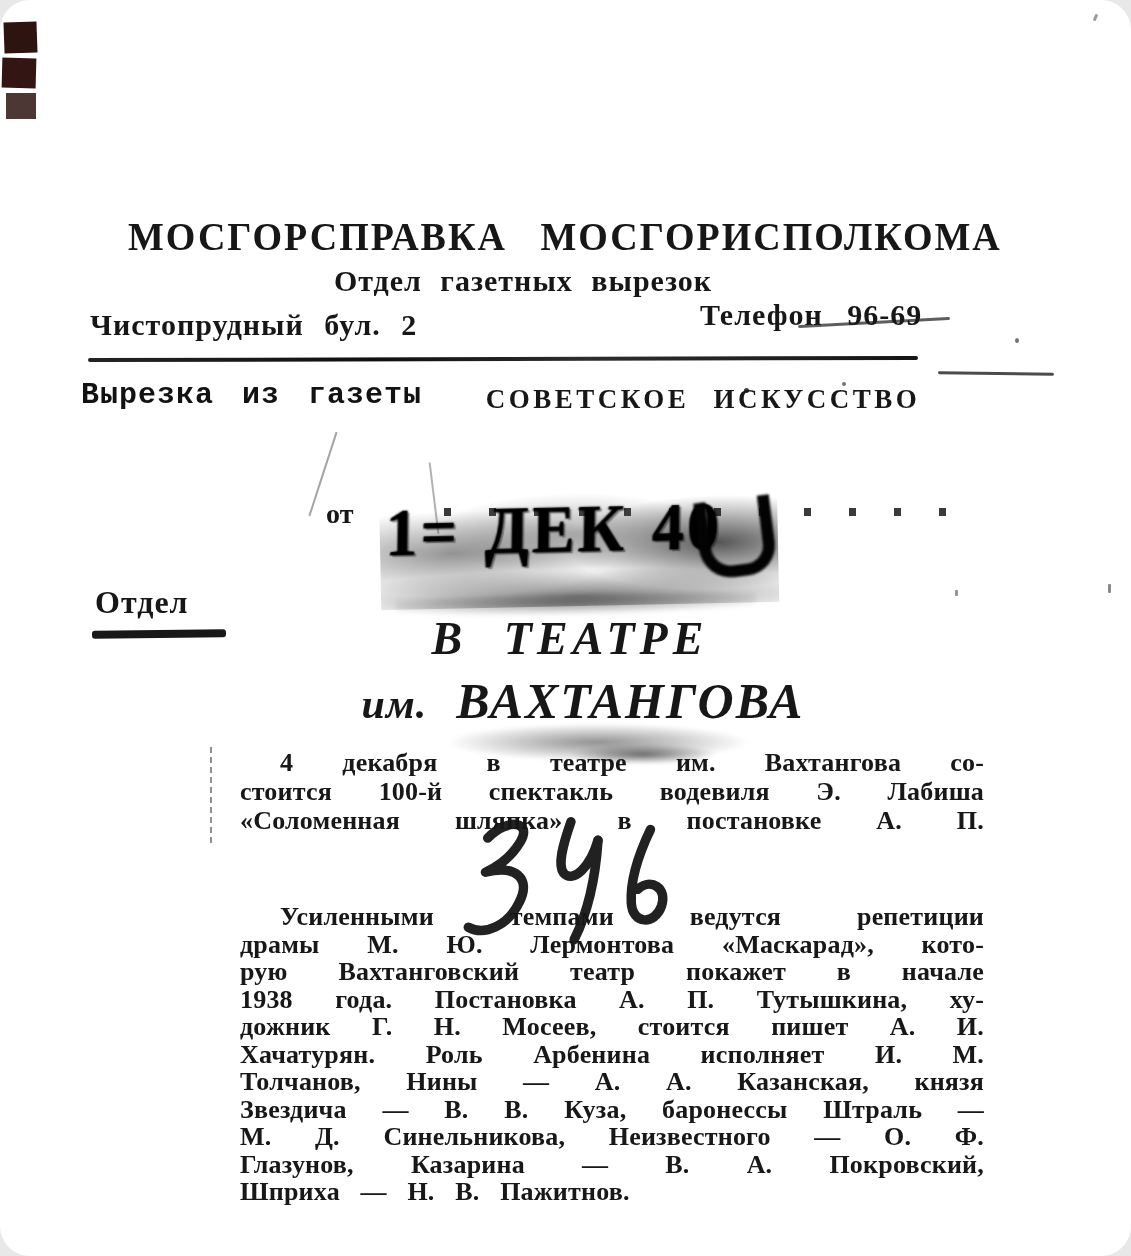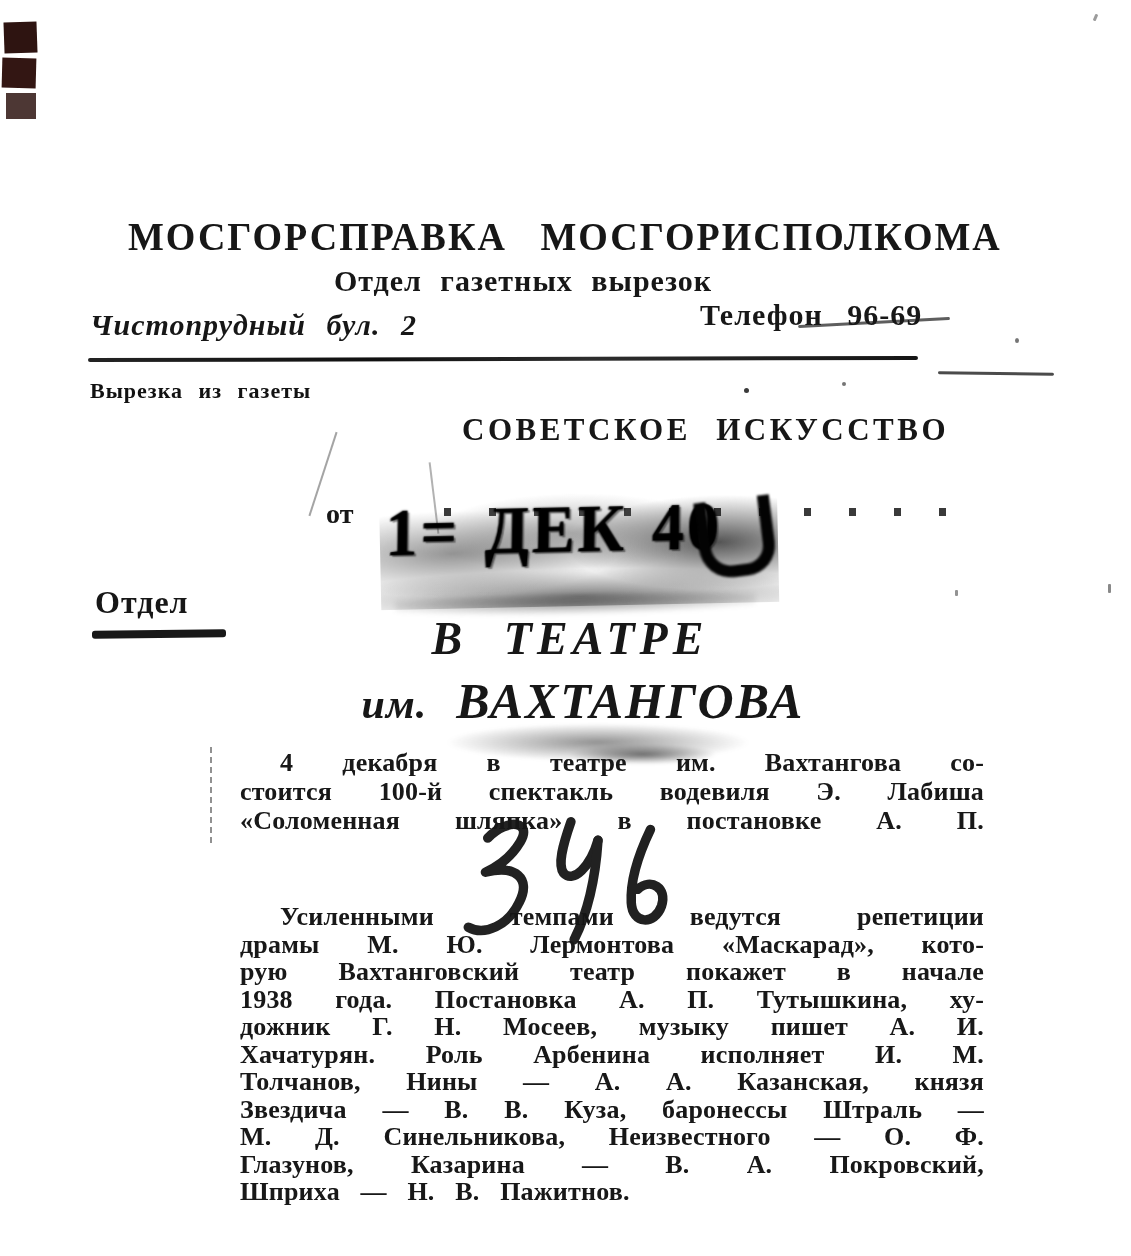--- a/index.html
+++ b/index.html
@@ -1,32 +1,32 @@
 <!DOCTYPE html>
 <html><head>
 <meta charset="utf-8">
 <style>
   html,body{margin:0;padding:0;background:#e8e8e8;}
   #page{position:relative;width:1131px;height:1256px;background:#ffffff;overflow:hidden;
-        font-family:"Liberation Serif","DejaVu Serif",serif;color:#1c1c1c;}
+        font-family:"Liberation Serif","DejaVu Serif",serif;color:#1c1c1c;border-radius:30px;}
   .abs{position:absolute;}
   .ink{font-weight:700;color:#1c1c1c;filter:blur(0.3px) contrast(1.05);}
   .nowrap{white-space:nowrap;}
   .ctr{text-align:center;}
   
   .org{left:128px;top:214px;width:796px;font-size:38px;letter-spacing:2px;word-spacing:22px;transform:scaleY(1.04);}
   .dept{left:298px;top:264px;width:450px;font-size:30px;letter-spacing:1px;word-spacing:10px;}
-  .addr{left:90px;top:308px;font-size:30px;letter-spacing:1px;word-spacing:12px;font-style:italic;}
+  .addr{left:90px;top:308px;font-size:30px;letter-spacing:1px;word-spacing:12px;}
   .phone{left:700px;top:298px;font-size:30px;letter-spacing:1px;word-spacing:16px;}
   .rule1{left:88px;top:357px;width:830px;height:4px;background:linear-gradient(90deg,#232323,#101010 35%,#2d2d2d 60%,#151515);
          transform:rotate(-0.15deg);border-radius:2px;}
   .rule2{left:938px;top:372px;width:116px;height:3px;background:#2b2b2b;opacity:.85;transform:rotate(0.8deg);border-radius:2px;}
   .strike{left:798px;top:321px;width:152px;height:3px;background:#191919;opacity:.7;transform:rotate(-3deg);border-radius:2px;}
-  .cliplabel{left:90px;top:378px;font-size:22px;letter-spacing:1px;word-spacing:9px;filter:blur(0.45px) contrast(1.1);}
-  .paper{left:462px;top:412px;width:482px;font-size:31px;letter-spacing:3.5px;word-spacing:14px;}
+  .cliplabel{left:81px;top:378px;font-size:30px;letter-spacing:1px;word-spacing:9px;filter:blur(0.45px) contrast(1.1);font-family:Liberation Mono, monospace;}
+  .paper{left:462px;top:384px;width:482px;font-size:27px;letter-spacing:3.5px;word-spacing:14px;}
   
   .fromlbl{left:326px;top:498px;font-size:28px;}
   .dots{left:444px;top:508px;width:504px;height:8px;z-index:1;
         background:repeating-linear-gradient(90deg,#242424 0 7px,transparent 7px 45px);opacity:.9;}
   .stamp{left:380px;top:484px;width:398px;height:122px;z-index:2;transform:rotate(-1.2deg);
          background:
           radial-gradient(ellipse 60% 50% at 18% 55%, rgba(70,70,70,.55), transparent 70%),
           radial-gradient(ellipse 50% 45% at 48% 40%, rgba(90,90,90,.45), transparent 72%),
           radial-gradient(ellipse 55% 55% at 85% 50%, rgba(40,40,40,.75), transparent 70%),
           radial-gradient(ellipse 90% 30% at 50% 92%, rgba(55,55,55,.6), transparent 75%);
@@ -134,21 +134,21 @@
         <path d="M201 24 C189 46 178 74 178 96 C178 118 200 120 208 101 C215 83 199 72 185 83"></path>
       </g>
     </svg>
   </div>
 
   <div class="abs para p2">
     <div class="jl ind">Усиленными темпами ведутся репетиции</div>
     <div class="jl">драмы М. Ю. Лермонтова «Маскарад», кото-</div>
     <div class="jl">рую Вахтанговский театр покажет в начале</div>
     <div class="jl">1938 года. Постановка А. П. Тутышкина, ху-</div>
-    <div class="jl">дожник Г. Н. Мосеев, музыку пишет А. И.</div>
+    <div class="jl">дожник Г. Н. Мосеев, стоится пишет А. И.</div>
     <div class="jl">Хачатурян. Роль Арбенина исполняет И. М.</div>
     <div class="jl">Толчанов, Нины — А. А. Казанская, князя</div>
     <div class="jl">Звездича — В. В. Куза, баронессы Штраль —</div>
     <div class="jl">М. Д. Синельникова, Неизвестного — О. Ф.</div>
     <div class="jl">Глазунов, Казарина — В. А. Покровский,</div>
     <div class="fl wide">Шприха — Н. В. Пажитнов.</div>
   </div>
 
 </div>
 

